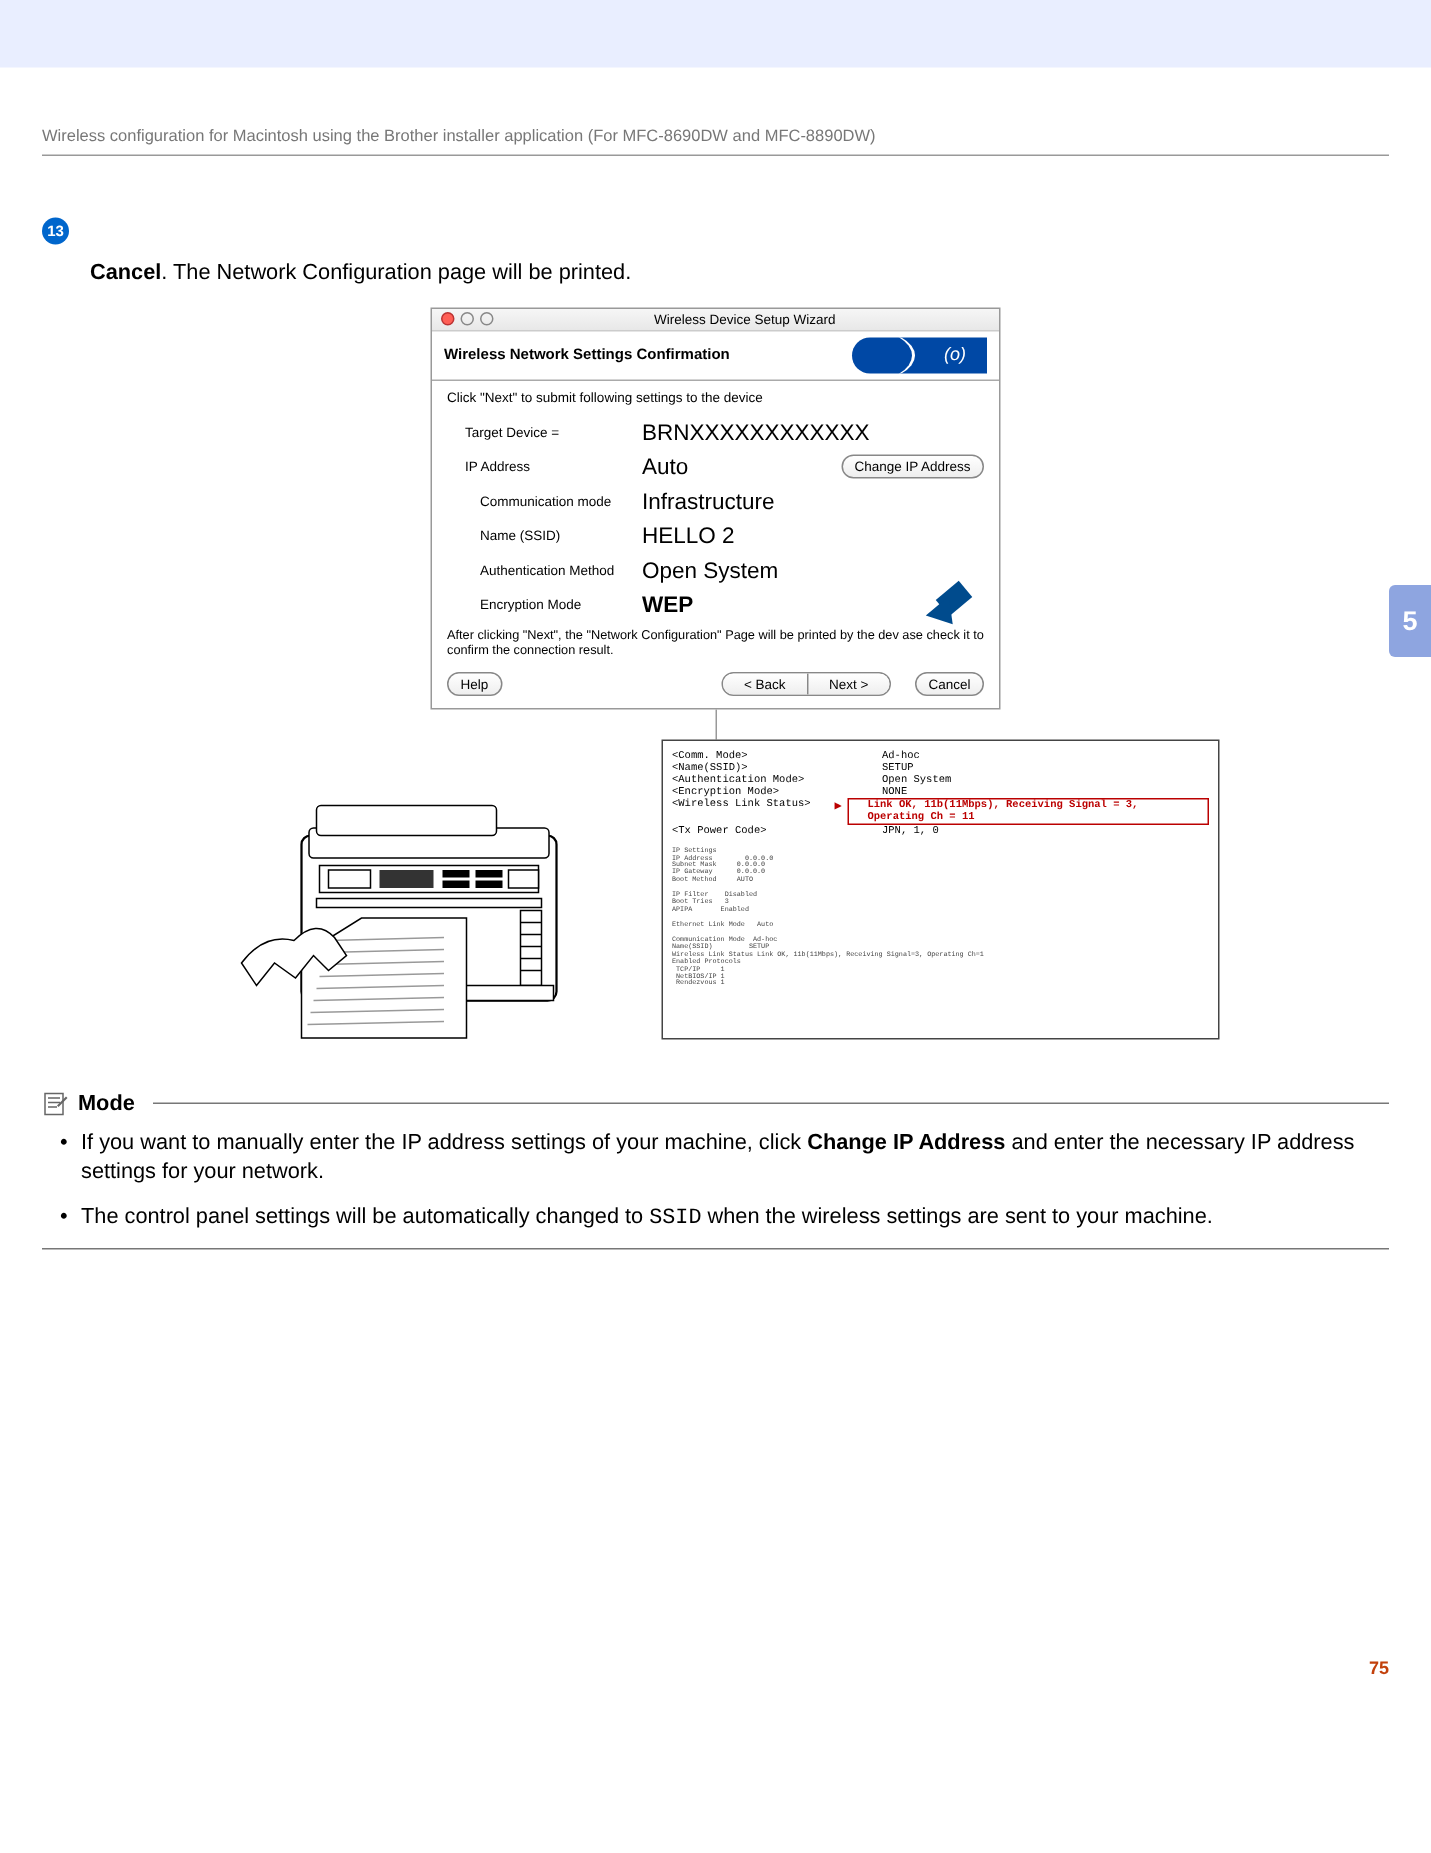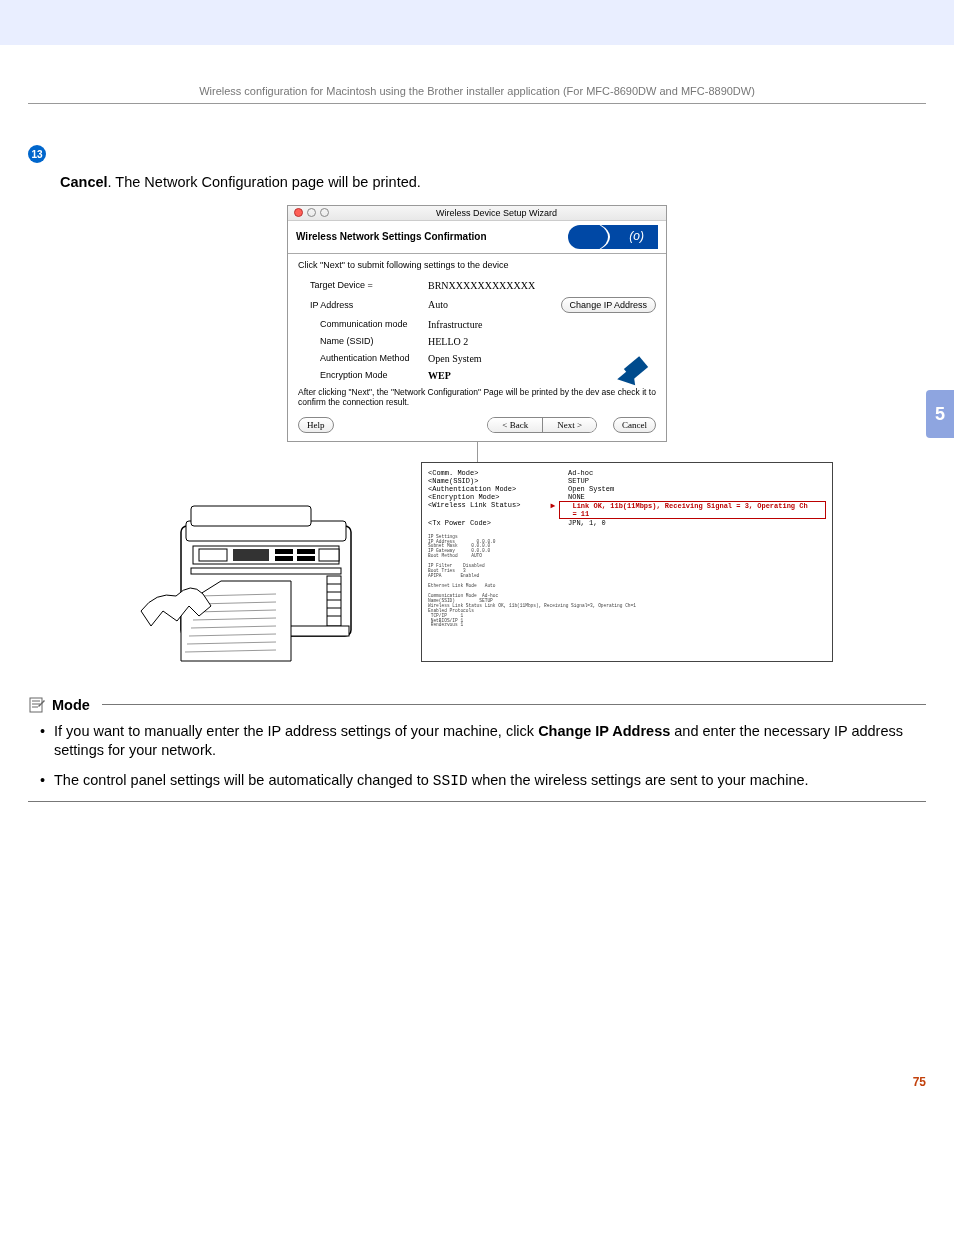--- a/index.html
+++ b/index.html
@@ -1,19 +1,19 @@
 <!DOCTYPE html>
 <html><head>
   <meta charset="utf-8">
   <style>
     * { box-sizing: border-box; margin: 0; padding: 0; }
     body { font-family: Arial, Helvetica, sans-serif; background: #fff; width: 954px; margin: 0 auto; color: #000; }
     .top-bar { height: 45px; background: #e9eeff; width: 100%; }
     .content { padding: 40px 28px 0 28px; }
-    .header-line { text-align: center; font-size: 11px; color: #777; margin-bottom: 6px; }
+    .header-line { text-align: left; font-size: 11px; color: #777; margin-bottom: 6px; }
     .header-rule { border: none; border-top: 1px solid #999; margin-bottom: 40px; }
     .step-row { display: flex; align-items: center; gap: 8px; margin-bottom: 10px; }
     .step-num { width: 18px; height: 18px; border-radius: 50%; background: #0066cc; color: #fff; font-size: 10px; font-weight: bold; display: flex; align-items: center; justify-content: center; flex-shrink: 0; margin-top: 1px; }
     .step-text { font-size: 14.5px; line-height: 1.35; }
     .step-text b { font-weight: bold; }
     .indent-text { font-size: 14.5px; line-height: 1.35; margin-left: 32px; }
     .dialog-wrap { text-align: center; margin: 12px 0 4px 0; }
     .dialog { display: inline-block; width: 380px; border: 1px solid #999; text-align: left; font-size: 9px; background: #fff; }
     .dialog-titlebar { background: linear-gradient(#f6f6f6,#e8e8e8); border-bottom: 1px solid #ccc; padding: 2px 6px; display: flex; align-items: flex-start; gap: 4px; }
     .tb-dot { width: 9px; height: 9px; border-radius: 50%; border: 1px solid #888; }
@@ -22,38 +22,38 @@
     .dialog-header { display: flex; align-items: center; justify-content: space-between; padding: 4px 8px; border-bottom: 1px solid #aaa; }
     .dialog-header-title { font-weight: bold; font-size: 10px; }
     .wifi-badge { width: 90px; height: 24px; background: #0048a5; border-radius: 12px 0 0 12px / 12px 0 0 12px; position: relative; overflow: hidden; }
     .wifi-badge::before { content: ""; position: absolute; left: -20px; top: -5px; width: 60px; height: 34px; border-right: 2px solid #fff; border-radius: 50%; }
     .wifi-badge::after { content: "(o)"; position: absolute; right: 14px; top: 4px; color: #fff; font-size: 12px; font-style: italic; }
     .dialog-body { padding: 6px 10px 8px 10px; }
     .dialog-instr { font-size: 9px; margin-bottom: 10px; }
     .kv { display: flex; align-items: center; margin: 6px 0; }
     .kv .k { width: 130px; padding-left: 22px; font-size: 9px; }
     .kv .k1 { padding-left: 12px; }
-    .kv .v { font-size: 10px; font-family: Liberation Serif, serif; }
+    .kv .v { font-size: 15px; }
     .kv .btn-right { margin-left: auto; }
     .btn { font-size: 9px; padding: 2px 8px; border: 1px solid #888; border-radius: 10px; background: linear-gradient(#fff,#eee); }
     .config-note { font-size: 8.5px; margin-top: 6px; position: relative; }
     .arrow { position: absolute; right: 30px; top: -26px; width: 0; height: 0; }
     .arrow::before { content: ""; position: absolute; width: 20px; height: 14px; background: #004b8d; transform: rotate(-40deg); }
     .arrow::after { content: ""; position: absolute; left: -6px; top: 10px; border-left: 10px solid transparent; border-right: 10px solid transparent; border-top: 16px solid #004b8d; transform: rotate(-40deg); }
-    .dialog-buttons { display: flex; gap: 16px; margin-top: 10px; align-items: center; font-family: Liberation Serif, serif; }
+    .dialog-buttons { display: flex; gap: 16px; margin-top: 10px; align-items: center; }
     .dialog-buttons .btn.help { }
     .dialog-buttons .spacer { flex: 1; }
     .dialog-buttons .mid { display: flex; gap: 0; border: 1px solid #888; border-radius: 10px; overflow: hidden; }
     .dialog-buttons .mid span { padding: 2px 14px; font-size: 9px; background: linear-gradient(#fff,#eee); }
     .dialog-buttons .mid span+span { border-left: 1px solid #888; background: linear-gradient(#fff,#eee); }
     .page-tab { position: absolute; right: 0; top: 390px; width: 28px; height: 48px; background: #8ea5e0; color: #fff; display: flex; align-items: center; justify-content: center; font-size: 18px; font-weight: bold; border-radius: 4px 0 0 4px; }
     .page-wrap { position: relative; }
     .illustration-row { display: flex; justify-content: center; gap: 40px; margin: 10px 0 20px 0; align-items: flex-start; }
     .printer-svg { width: 260px; height: 200px; }
-    .config-page { width: 412px; border: 1px solid #444; padding: 6px; font-family: "Courier New", monospace; font-size: 7px; position: relative; min-height: 200px; background: #fff; margin-top: -14px; }
+    .config-page { width: 372px; border: 1px solid #444; padding: 6px; font-family: "Courier New", monospace; font-size: 7px; position: relative; min-height: 200px; background: #fff; margin-top: -14px; }
     .config-page .ln { display: flex; }
     .config-page .ln .ck { width: 140px; }
     .config-page .redbox { border: 1px solid #b00; padding: 0 12px; color: #b00; position: relative; font-weight: bold; }
     .config-page .redbox::before { content: "▶"; color: #b00; position: absolute; left: -10px; top: -1px; font-size: 8px; }
     .config-page .small-block { margin-top: 8px; font-size: 4.5px; line-height: 1.1; color: #444; }
     .note-section { margin-top: 12px; }
     .note-header { display: flex; align-items: center; gap: 6px; }
     .note-icon { width: 18px; height: 18px; }
     .note-title { font-weight: bold; font-size: 14.5px; }
     .note-line { flex: 1; border-top: 1px solid #777; margin-left: 6px; }

